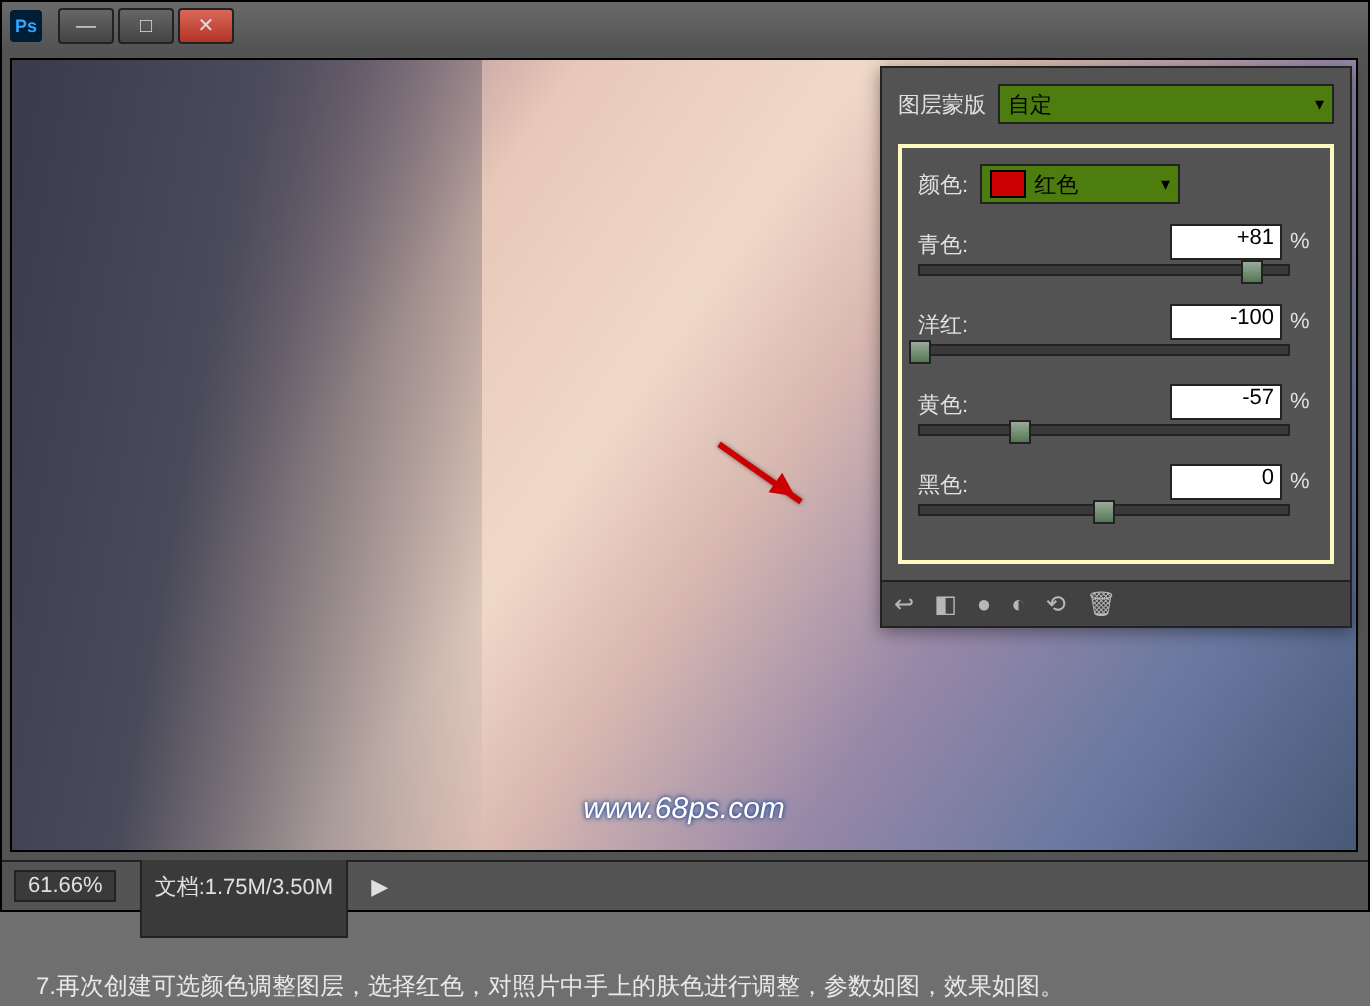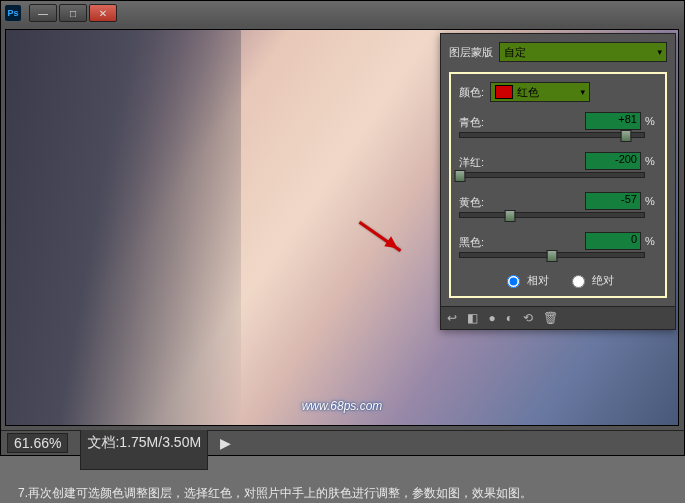--- a/index.html
+++ b/index.html
@@ -6,44 +6,44 @@
 .app{background:#535353;border:1px solid #000}
 .titlebar{background:linear-gradient(#6a6a6a,#535353);height:24px;display:flex;align-items:center;padding:0 4px;color:#e0e0e0;font-size:11px}
 .ps-icon{width:16px;height:16px;background:#001e36;color:#31a8ff;display:flex;align-items:center;justify-content:center;font-size:9px;font-weight:bold;border-radius:2px;margin-right:8px}
 .titlebar-text{flex:1}
 .win-btns{display:flex;gap:2px}
 .win-btn{width:26px;height:16px;background:linear-gradient(#666,#444);border:1px solid #222;border-radius:2px;display:flex;align-items:center;justify-content:center;color:#ddd;font-size:10px}
 .win-btn.close{background:linear-gradient(#d9685a,#b33426)}
 .canvas-area{position:relative;background:#535353;padding:4px}
 .photo{width:672px;height:395px;background:linear-gradient(125deg,#6a5a7a 0%,#9a7a8a 15%,#e8c8b8 30%,#f0d8c8 45%,#d8b8b0 55%,#9888a8 70%,#6878a0 85%,#485878 100%);position:relative;overflow:hidden;border:1px solid #000}
 .photo::before{content:"";position:absolute;left:0;top:0;width:35%;height:100%;background:linear-gradient(100deg,#3a3a4a 0%,#4a4a5a 40%,transparent 100%)}
-.watermark{position:absolute;bottom:12px;left:50%;transform:translateX(-50%);color:#fff;text-shadow:0 0 4px #48f,0 0 2px #000;font-size:12px;font-style:italic}
+.watermark{position:absolute;bottom:12px;left:50%;transform:translateX(-50%);color:#fff;text-shadow:0 0 4px #48f,0 0 2px #000;font-size:15px;font-style:italic}
 .arrow{position:absolute;left:52%;top:52%;width:50px;height:3px;background:#c00;transform:rotate(35deg);box-shadow:0 0 2px rgba(0,0,0,.5)}
 .arrow::after{content:"";position:absolute;right:-2px;top:-5px;border:6px solid transparent;border-left:12px solid #c00}
 .panel{position:absolute;right:8px;top:8px;width:234px;background:#535353;border:1px solid #222;box-shadow:0 2px 8px rgba(0,0,0,.4)}
 .panel-tabs{background:#424242;display:flex;align-items:center;border-bottom:1px solid #222}
 .panel-tab{padding:4px 10px;background:#535353;color:#e0e0e0;font-size:11px;border-right:1px solid #222}
 .panel-menu{margin-left:auto;padding:4px 8px;color:#ccc}
 .panel-body{padding:8px;color:#e0e0e0}
 .row{display:flex;align-items:center;margin-bottom:10px;gap:6px;font-size:11px}
 .dropdown{flex:1;background:#4d7c0f;color:#000;border:1px solid #222;height:18px;display:flex;align-items:center;padding:0 4px;font-size:11px;justify-content:space-between}
 .dropdown .chev{font-size:9px}
 .redbox{border:2px solid #fef9c3;padding:8px;margin-top:4px}
 .color-sw{width:16px;height:12px;background:#c00;border:1px solid #000}
 .slider-row{margin-bottom:14px}
 .slider-row .lbl-line{display:flex;align-items:flex-end;justify-content:space-between;font-size:11px;margin-bottom:2px}
-.num-input{width:48px;height:16px;background:#15803d;color:#000;border:1px solid #222;text-align:right;padding:0 3px;font-size:11px}
+.num-input{width:48px;height:16px;background:#ffffff;color:#000;border:1px solid #222;text-align:right;padding:0 3px;font-size:11px}
 .pct{margin-left:4px;width:12px}
 .track{height:4px;background:#3a3a3a;border:1px solid #222;position:relative;margin:2px 12px 0 0}
 .thumb{position:absolute;top:-3px;width:9px;height:10px;background:linear-gradient(#9a9,#575);border:1px solid #222;transform:translateX(-50%)}
 .radios{display:flex;gap:18px;justify-content:center;margin-top:12px;font-size:11px}
 .radios label{display:flex;align-items:center;gap:4px}
 .panel-foot{background:#424242;border-top:1px solid #222;padding:4px 6px;display:flex;gap:10px;align-items:center;color:#ccc;font-size:12px}
 .panel-foot span{opacity:.85}
-.statusbar{background:#535353;display:flex;align-items:center;padding:2px 6px;color:#e0e0e0;font-size:14px;gap:12px;border-top:1px solid #222;height:20px}
+.statusbar{background:#535353;display:flex;align-items:center;padding:2px 6px;color:#e0e0e0;font-size:11px;gap:12px;border-top:1px solid #222;height:20px}
 .zoom-box{background:#3a3a3a;border:1px solid #222;padding:1px 6px}
 .doc-info{background:#3a3a3a;border:1px solid #222;padding:17px 6px}
 .caption{background:#6f6f6f;color:#e8e8e8;padding:29px 18px 6px;font-size:12px;text-align:left}
 .footer{background:#6f6f6f;padding:6px 8px 10px;display:flex;align-items:center;justify-content:space-between}
 .logo{display:flex;align-items:center;gap:4px}
 .logo-mark{width:20px;height:20px;background:#d33;border-radius:2px;color:#fff;display:flex;align-items:center;justify-content:center;font-size:12px;font-weight:bold}
 .logo-text{color:#ddd;font-size:14px;font-weight:bold}
 .logo-sub{color:#aaa;font-size:10px;margin-left:2px}
 </style>
 </head>
@@ -97,21 +97,21 @@
             </div>
             <div class="track">
                 <div class="thumb" style="left:90%"></div>
               </div>
           </div>
 
           <div class="slider-row">
             <div class="lbl-line">
               <span>洋红:</span>
               <span style="display:flex;align-items:center">
-                <span class="num-input">-200</span>
+                <span class="num-input">-100</span>
                 <span class="pct">%</span>
               </span>
             </div>
             <div class="track">
                 <div class="thumb" style="left:0%"></div>
               </div>
           </div>
 
           <div class="slider-row">
             <div class="lbl-line">
@@ -132,30 +132,20 @@
               <span style="display:flex;align-items:center">
                 <span class="num-input">0</span>
                 <span class="pct">%</span>
               </span>
             </div>
             <div class="track">
                 <div class="thumb" style="left:50%"></div>
               </div>
           </div>
 
-          <div class="radios">
-            <label>
-                <input type="radio" checked="" style="">
-                <span>相对</span>
-              </label>
-            <label>
-                <input type="radio" style="">
-                <span>绝对</span>
-              </label>
-          </div>
         </div>
       </div>
       <div class="panel-foot">
         <span>↩</span>
         <span>◧</span>
         <span>●</span>
         <span>◐</span>
         <span>⟲</span>
         <span>🗑</span>
       </div>

